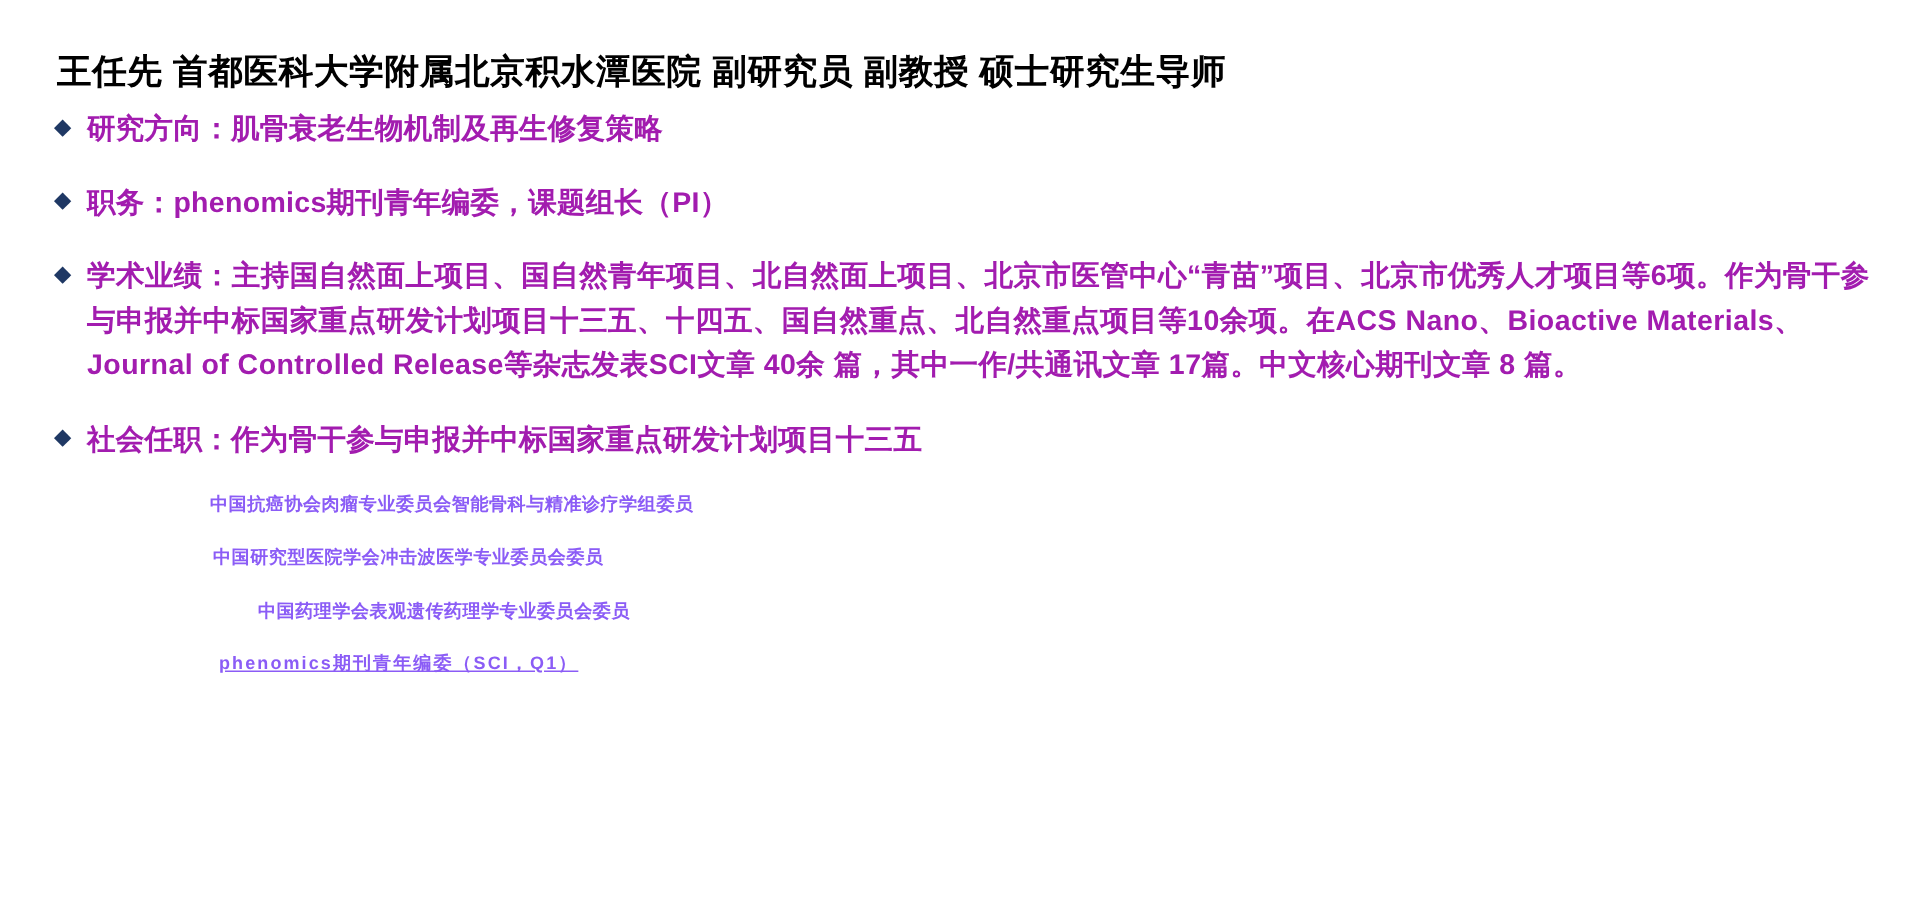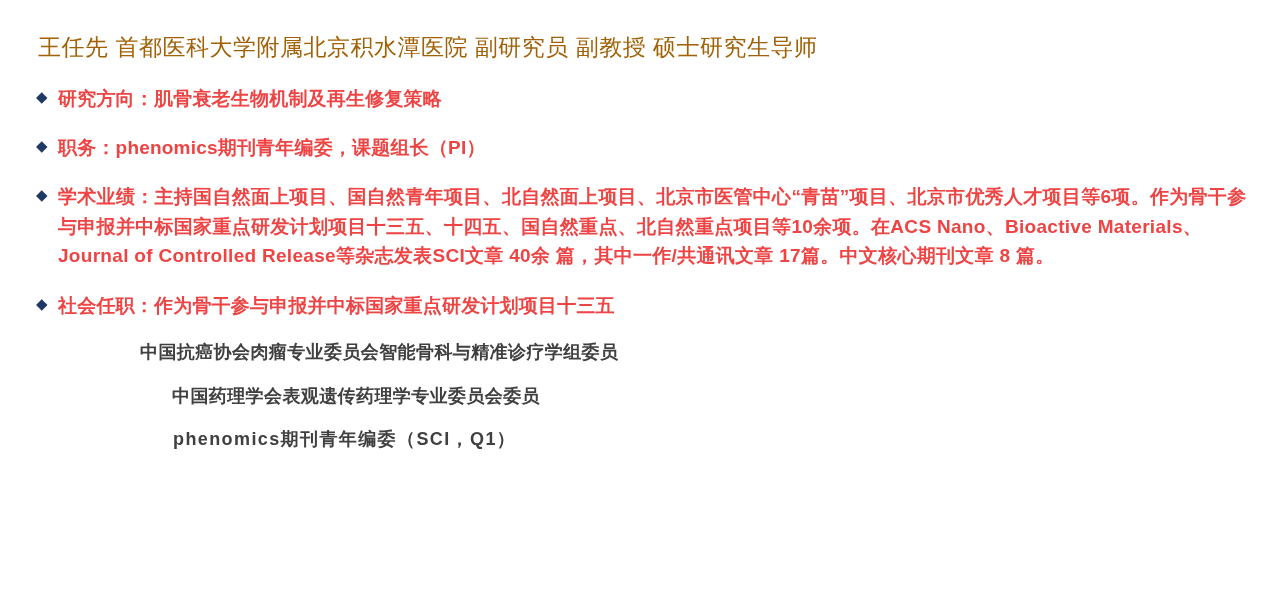--- a/index.html
+++ b/index.html
@@ -14,69 +14,69 @@
     overflow: hidden;
   }
   .slide {
     position: relative;
     width: 1278px;
     height: 606px;
     box-sizing: border-box;
     padding: 34px 30px 0 36px;
   }
   .title {
-    color: #a16207;
-    font-weight: normal;
+    color: #000000;
+    font-weight: bold;
     font-size: 23px;
     letter-spacing: 0.5px;
     line-height: 1.2;
-    margin: 0 0 22px 2px;
+    margin: 0 0 10px 2px;
     white-space: nowrap;
   }
   .bullet-row {
     display: flex;
     align-items: flex-start;
     margin-bottom: 20px;
   }
   .diamond {
     flex: 0 0 auto;
     width: 22px;
     margin-top: 5px;
     color: #1F3864;
     font-size: 15px;
     line-height: 1;
     text-align: left;
   }
   .bullet-text {
-    color: #ef4444;
+    color: #a21caf;
     font-weight: bold;
     font-size: 19px;
     line-height: 1.55;
     letter-spacing: 0.2px;
     flex: 1 1 auto;
   }
   .bullet-text.long {
     letter-spacing: 0.3px;
   }
   .sub-list {
     margin: 0 0 0 60px;
     padding: 0;
   }
   .sub-item {
-    color: #404040;
+    color: #8b5cf6;
     font-weight: bold;
-    font-size: 18px;
+    font-size: 12px;
     line-height: 1.35;
     letter-spacing: 0.4px;
     margin-bottom: 19px;
   }
   .sub-item.indent1 { margin-left: 44px; }
   .sub-item.indent2 { margin-left: 46px; }
   .sub-item.indent3 { margin-left: 76px; }
-  .sub-item.indent4 { margin-left: 77px; }
+  .sub-item.indent4 { margin-left: 50px; text-decoration: underline; }
   .spaced {
     letter-spacing: 1.4px;
   }
 </style>
 </head>
 <body>
 
 <div class="slide">
 
   <div class="title">王任先 首都医科大学附属北京积水潭医院  副研究员 副教授 硕士研究生导师</div>
@@ -96,17 +96,18 @@
     <span class="bullet-text long">学术业绩：主持国自然面上项目、国自然青年项目、北自然面上项目、北京市医管中心“青苗”项目、北京市优秀人才项目等6项。作为骨干参与申报并中标国家重点研发计划项目十三五、十四五、国自然重点、北自然重点项目等10余项。在ACS Nano、Bioactive Materials、Journal of Controlled Release等杂志发表SCI文章 40余 篇，其中一作/共通讯文章 17篇。中文核心期刊文章 8 篇。</span>
   </div>
 
   <div class="bullet-row">
     <span class="diamond">◆</span>
     <span class="bullet-text">社会任职：作为骨干参与申报并中标国家重点研发计划项目十三五</span>
   </div>
 
   <div class="sub-list">
     <div class="sub-item indent1">中国抗癌协会肉瘤专业委员会智能骨科与精准诊疗学组委员</div>
+    <div class="sub-item indent2">中国研究型医院学会冲击波医学专业委员会委员</div>
     <div class="sub-item indent3">中国药理学会表观遗传药理学专业委员会委员</div>
     <div class="sub-item indent4 spaced">phenomics期刊青年编委（SCI，Q1）</div>
   </div>
 
 </div>
 
 </body></html>

